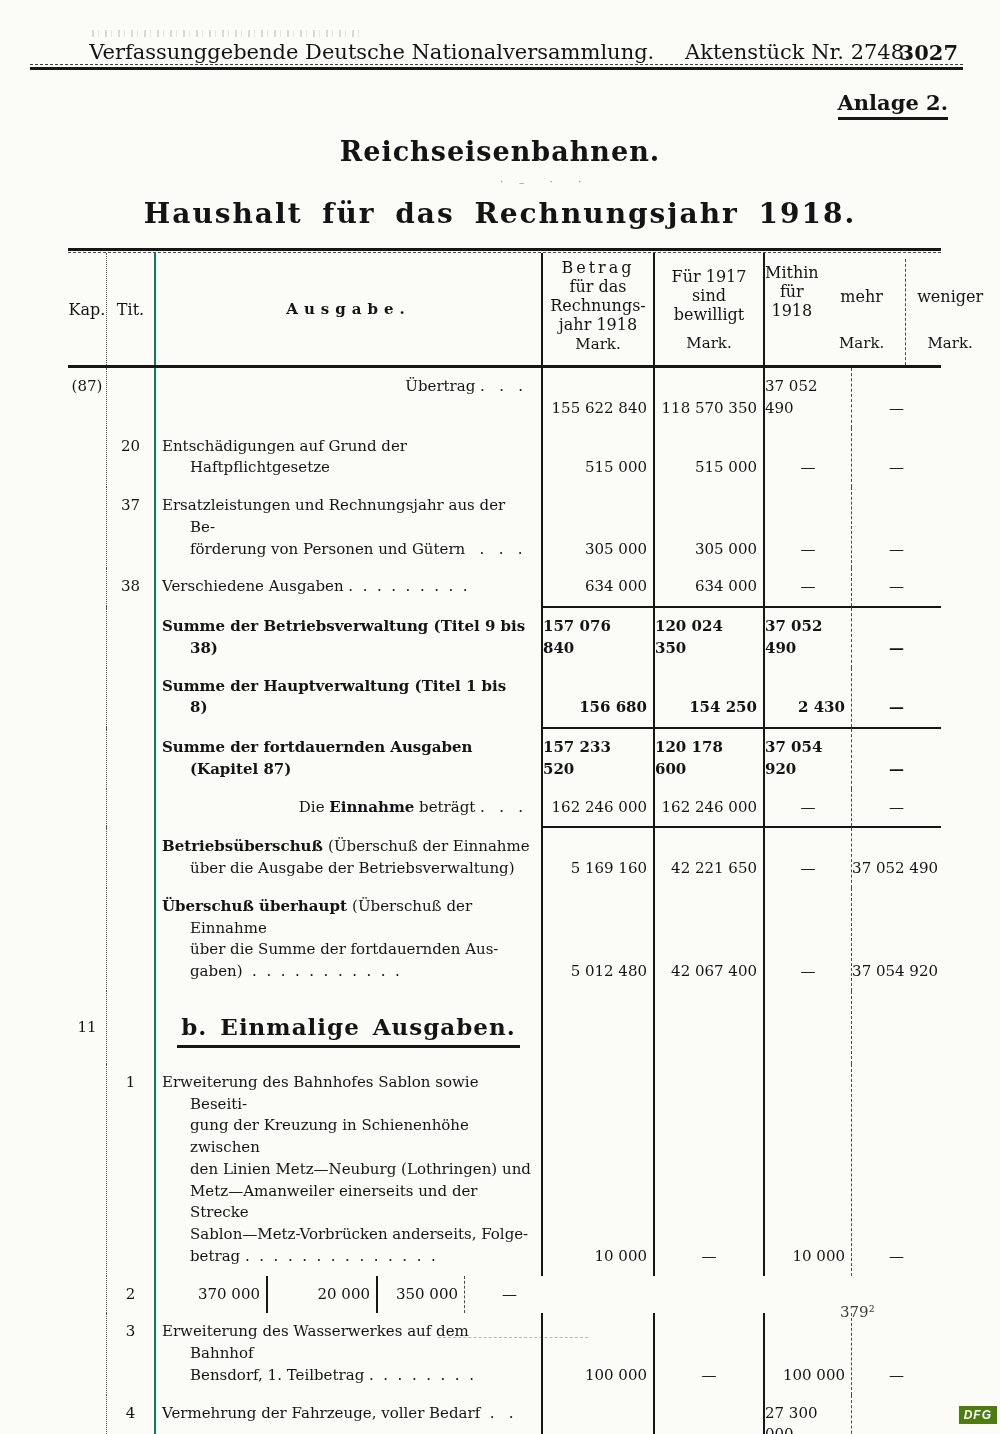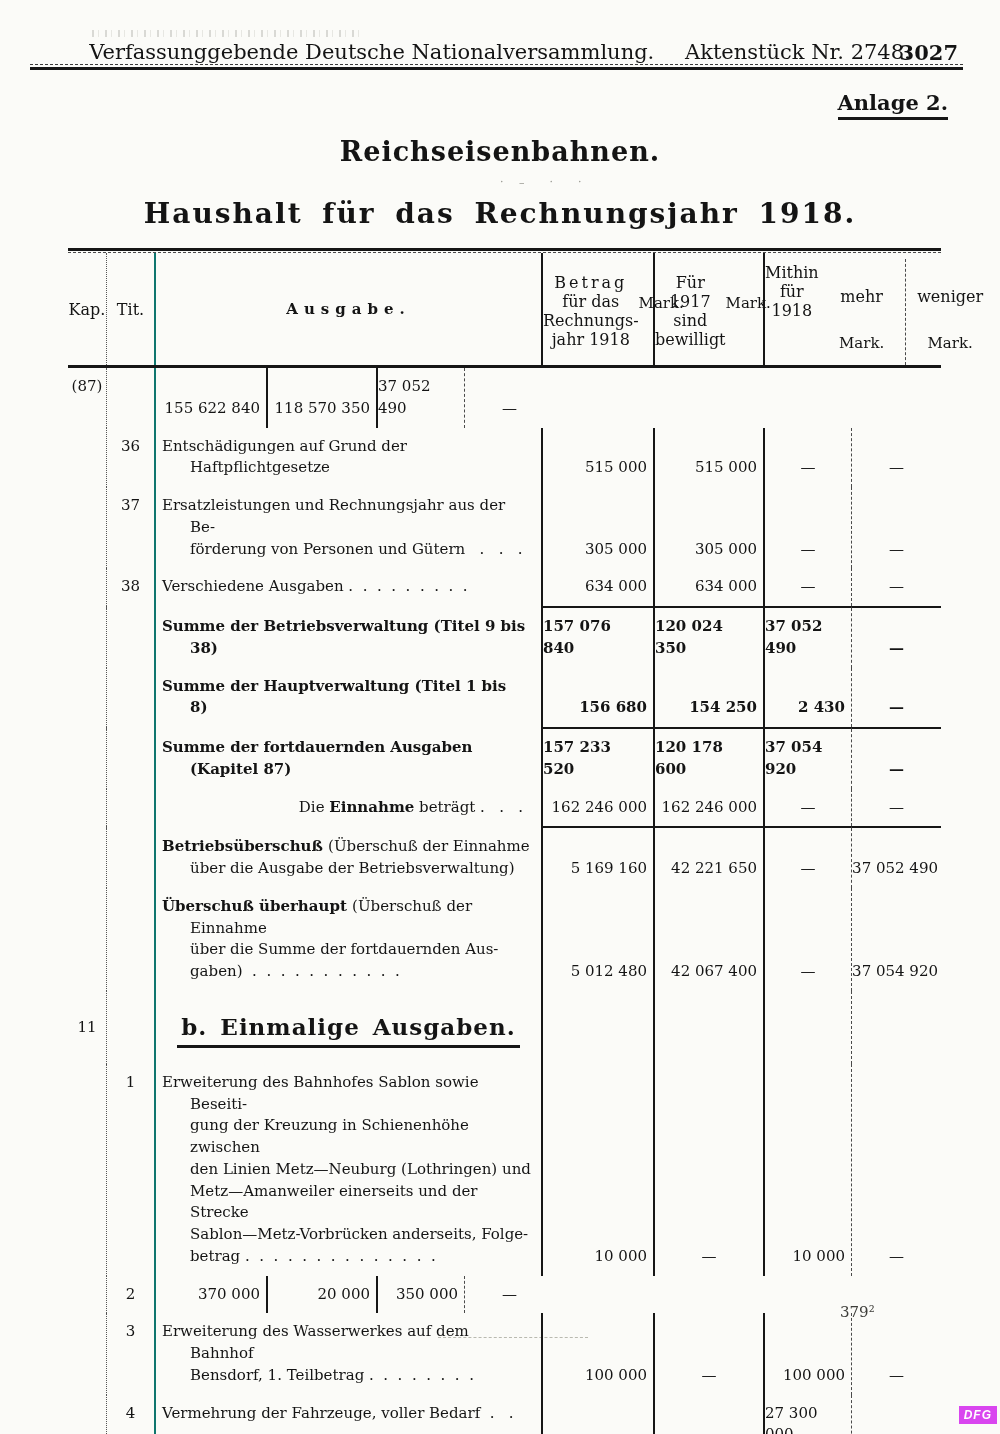--- a/index.html
+++ b/index.html
@@ -33,21 +33,21 @@
   .c-aus{width:387px;border-right:2px solid #161616;display:block;}
   .c-v1{width:112px;border-right:2px solid #161616;}
   .c-v2{width:110px;border-right:2px solid #161616;}
   .c-v3{width:87px;border-right:1px dashed #4a4a4a;}
   .c-v4{width:89px;}
   
   .t-head{height:112px;border-bottom:3px solid #161616;font-size:16px;}
   .t-head .c-kap,.t-head .c-tit{align-items:center;}
   .t-head .c-aus{display:flex;align-items:center;justify-content:center;}
   .aus-h{font-weight:bold;font-size:15px;letter-spacing:6px;}
-  .hd-col{flex-direction:row;justify-content:space-between;align-items:center;text-align:center;}
+  .hd-col{flex-direction:column;justify-content:space-between;align-items:center;text-align:center;}
   .hd-lines{white-space:pre-wrap;line-height:1.18;margin-top:6px;flex-grow:1;display:flex;flex-direction:column;justify-content:center;}
   .hd-spaced{letter-spacing:3px;}
   .hd-unit{font-size:15px;margin-bottom:13px;}
   .c-v34{width:176px;box-sizing:border-box;display:flex;flex-direction:row;}
   .mithin-title{text-align:center;margin-top:10px;}
   .mithin-sub{flex-grow:1;display:flex;margin-top:6px;}
   .sub-col{box-sizing:border-box;display:flex;flex-direction:column;justify-content:space-between;align-items:center;}
   .sub-mehr{width:87px;border-right:1px dashed #4a4a4a;text-align:center;}
   .sub-weniger{width:89px;}
   .sub-label{flex-grow:1;display:flex;align-items:center;}
@@ -141,36 +141,39 @@
             <div class="hd-unit">Mark.</div>
           </div>
         </div>
       </div>
     </div>
 
     <div>
         <div class="t-row data-row align-right">
           <div class="cell c-kap">(87)</div>
           <div class="cell c-tit"></div>
+          <div class="cell c-aus">
+            <span class="lbl">Übertrag .   .   .</span>
+          </div>
           <div class="cell c-v1 val-cell">
             <span class="val">155 622 840</span>
           </div>
           <div class="cell c-v2 val-cell">
             <span class="val">118 570 350</span>
           </div>
           <div class="cell c-v3 val-cell">
             <span class="val">37 052 490</span>
           </div>
           <div class="cell c-v4 val-cell dash">
             <span class="val">—</span>
           </div>
         </div>
         <div class="t-row data-row">
           <div class="cell c-kap"></div>
-          <div class="cell c-tit">36</div>
+          <div class="cell c-tit">20</div>
           <div class="cell c-aus">
             <span class="lbl">Entschädigungen auf Grund der Haftpflichtgesetze</span>
           </div>
           <div class="cell c-v1 val-cell">
             <span class="val">515 000</span>
           </div>
           <div class="cell c-v2 val-cell">
             <span class="val">515 000</span>
           </div>
           <div class="cell c-v3 val-cell dash">
@@ -448,16 +451,16 @@
             <span class="val">27 300 000</span>
           </div>
           <div class="cell c-v4 val-cell dash"></div>
         </div>
       </div>
   </div>
 
   <div class="signature">379²</div>
 
   <div class="dfg-credit">
-    <span class="dfg-logo" style="background: #d946ef; text-align: right;">DFG</span>
+    <span class="dfg-logo" style="background: #4d7c0f; text-align: right;">DFG</span>
   </div>
 
 </div>
 
 </body></html>

